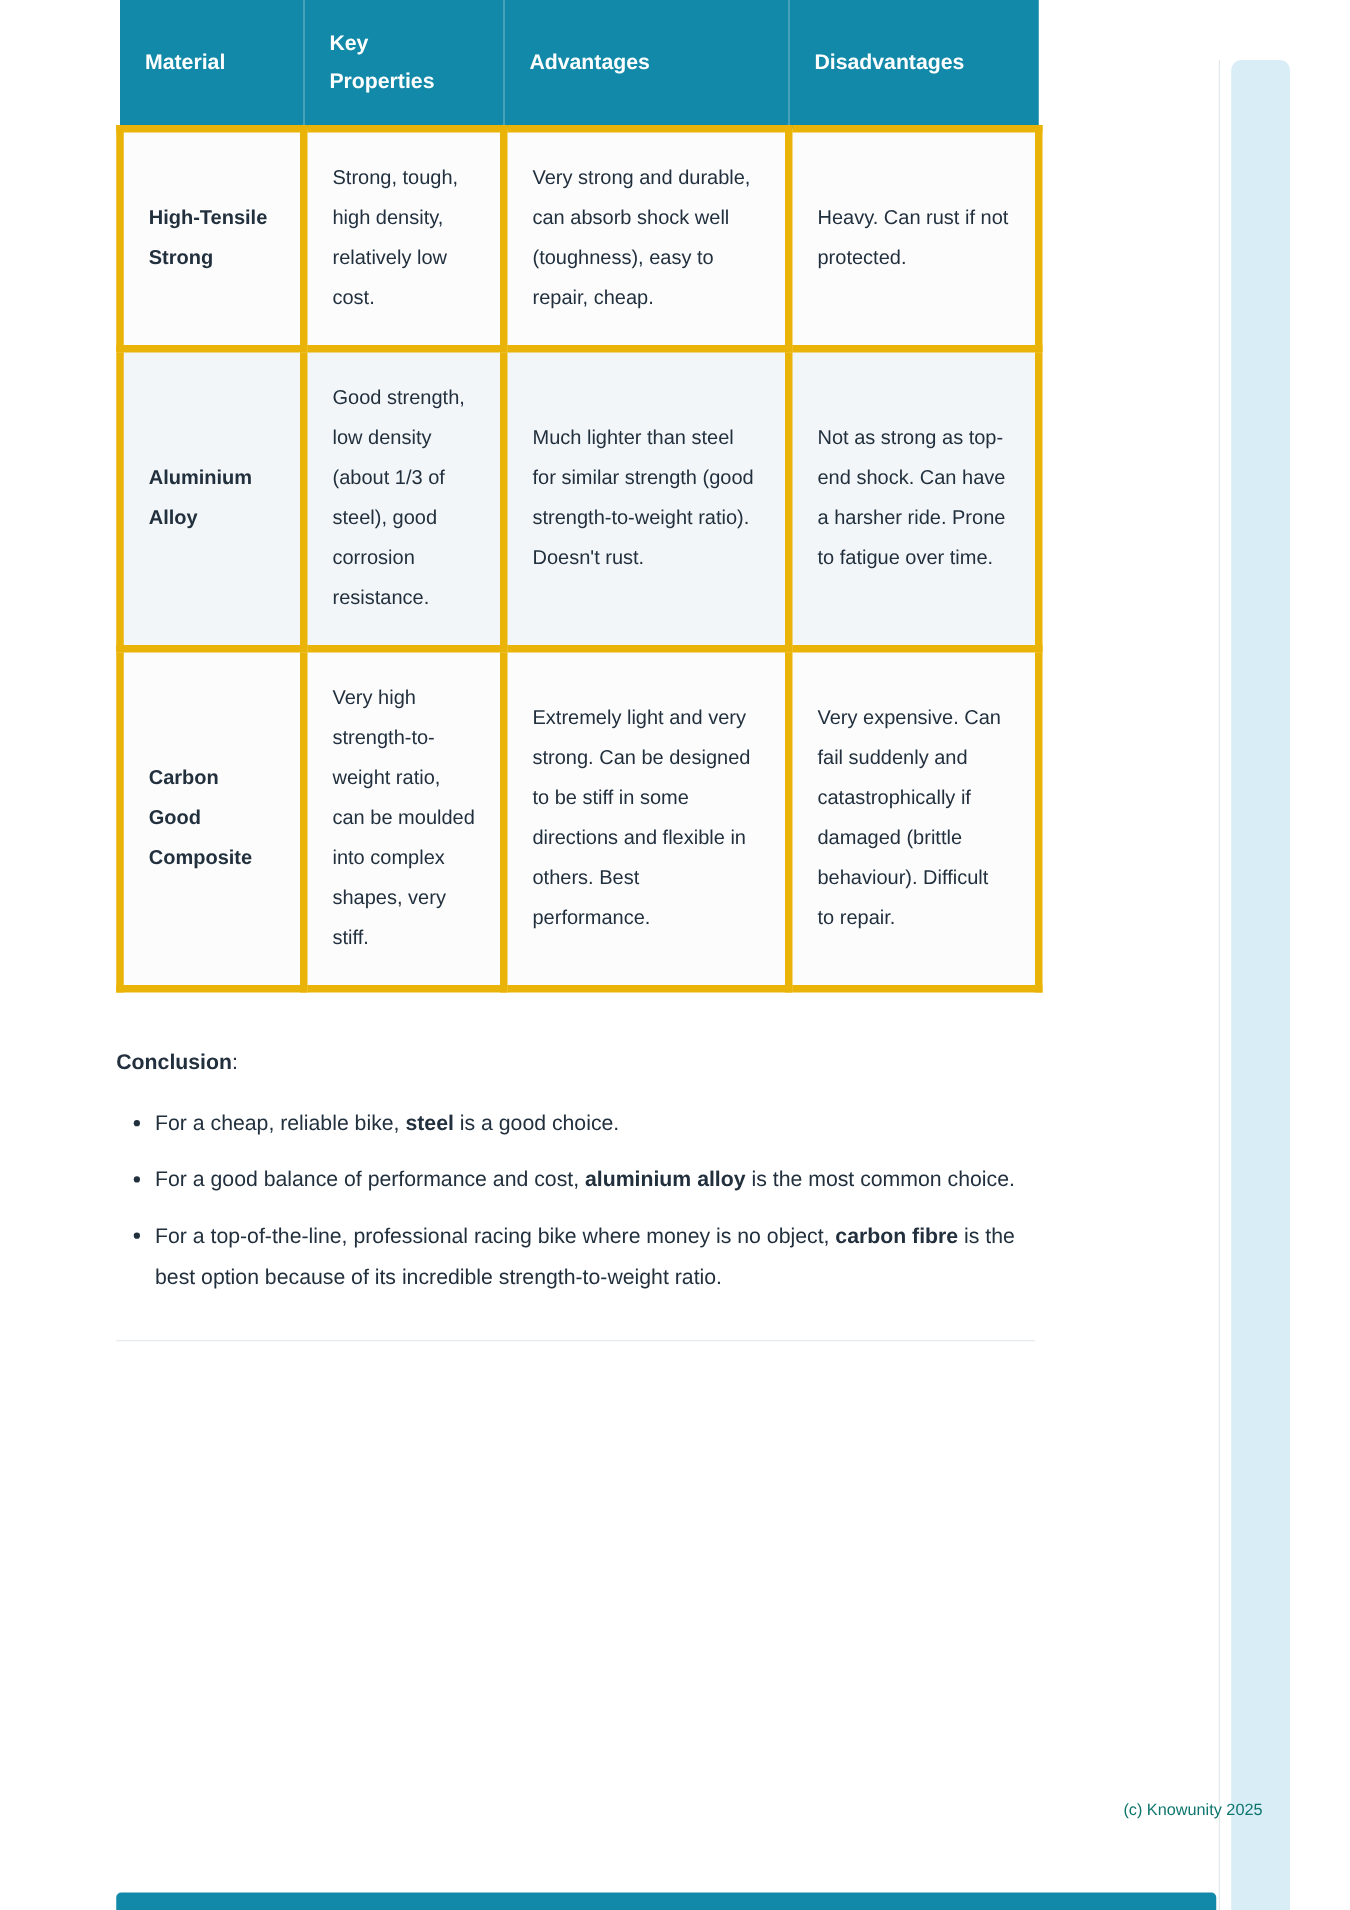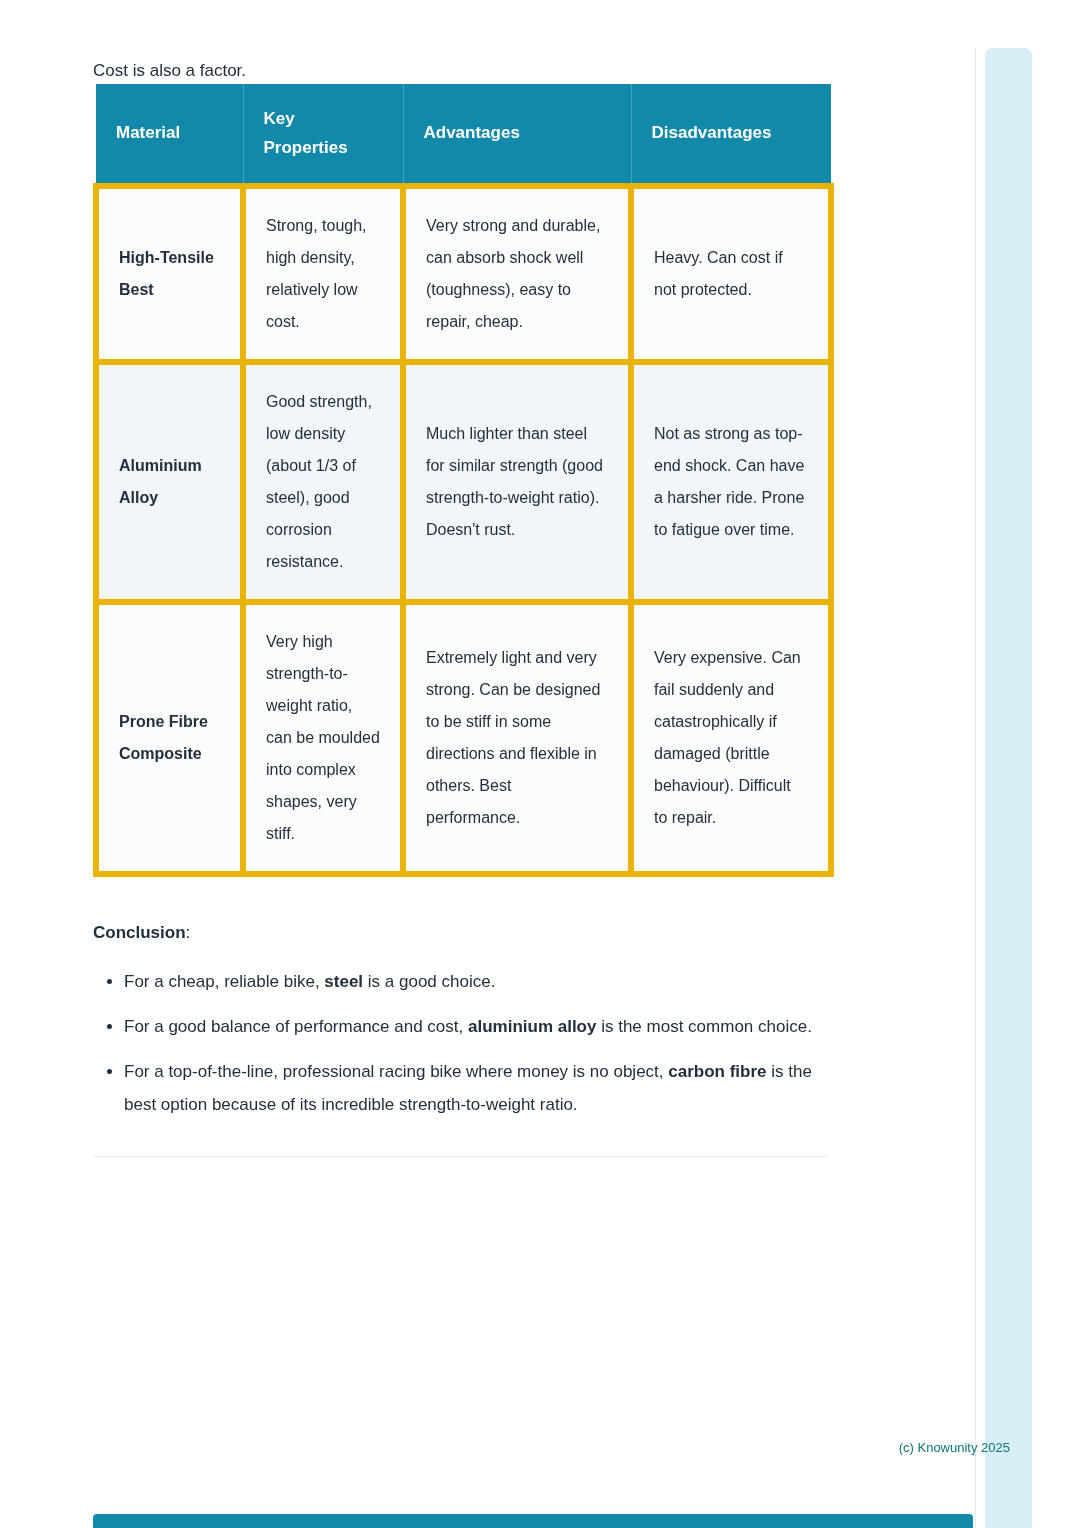--- a/index.html
+++ b/index.html
@@ -109,52 +109,51 @@
     height: 14px;
     background: #1289A8;
     border-radius: 4px 4px 0 0;
   }
 </style>
 </head>
 <body>
 
 <div class="content">
 
-  <p class="intro">Cost is also a factor.</p>
 
   <table class="materials">
     <colgroup>
       <col style="width:147px">
       <col style="width:160px">
       <col style="width:228px">
       <col style="width:200px">
     </colgroup>
     <thead>
       <tr>
         <th>Material</th>
         <th>Key Properties</th>
         <th>Advantages</th>
         <th>Disadvantages</th>
       </tr>
     </thead>
     <tbody>
       <tr>
-        <td class="material-name">High-Tensile Best</td>
+        <td class="material-name">High-Tensile Strong</td>
         <td>Strong, tough, high density, relatively low cost.</td>
         <td>Very strong and durable, can absorb shock well (toughness), easy to repair, cheap.</td>
-        <td>Heavy. Can cost if not protected.</td>
+        <td>Heavy. Can rust if not protected.</td>
       </tr>
       <tr>
         <td class="material-name">Aluminium Alloy</td>
         <td>Good strength, low density (about 1/3 of steel), good corrosion resistance.</td>
         <td>Much lighter than steel for similar strength (good strength-to-weight ratio). Doesn't rust.</td>
         <td>Not as strong as top-end shock. Can have a harsher ride. Prone to fatigue over time.</td>
       </tr>
       <tr>
-        <td class="material-name">Prone Fibre Composite</td>
+        <td class="material-name">Carbon Good Composite</td>
         <td>Very high strength-to-weight ratio, can be moulded into complex shapes, very stiff.</td>
         <td>Extremely light and very strong. Can be designed to be stiff in some directions and flexible in others. Best performance.</td>
         <td>Very expensive. Can fail suddenly and catastrophically if damaged (brittle behaviour). Difficult to repair.</td>
       </tr>
     </tbody>
   </table>
 
   <p class="conclusion-heading"><strong>Conclusion</strong><span>:</span></p>
 
   <ul class="conclusion-list">

